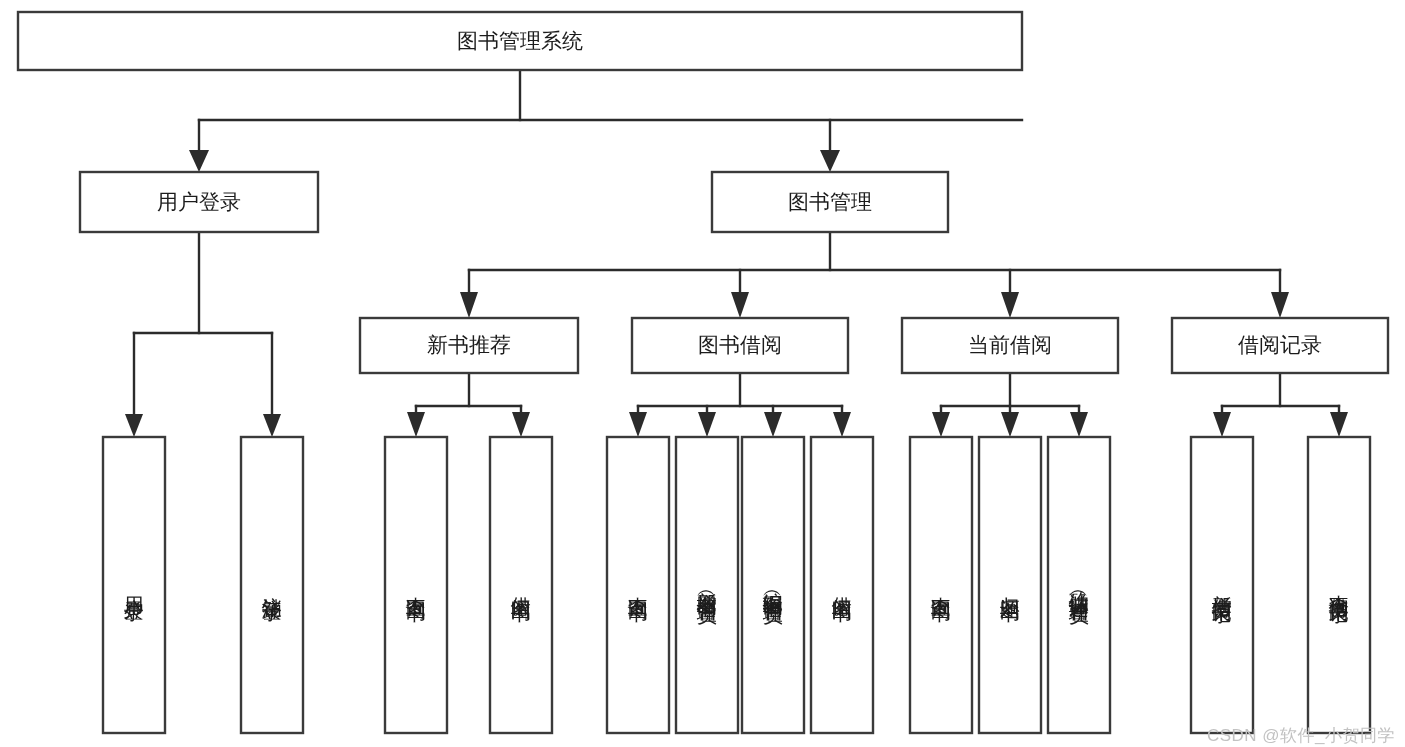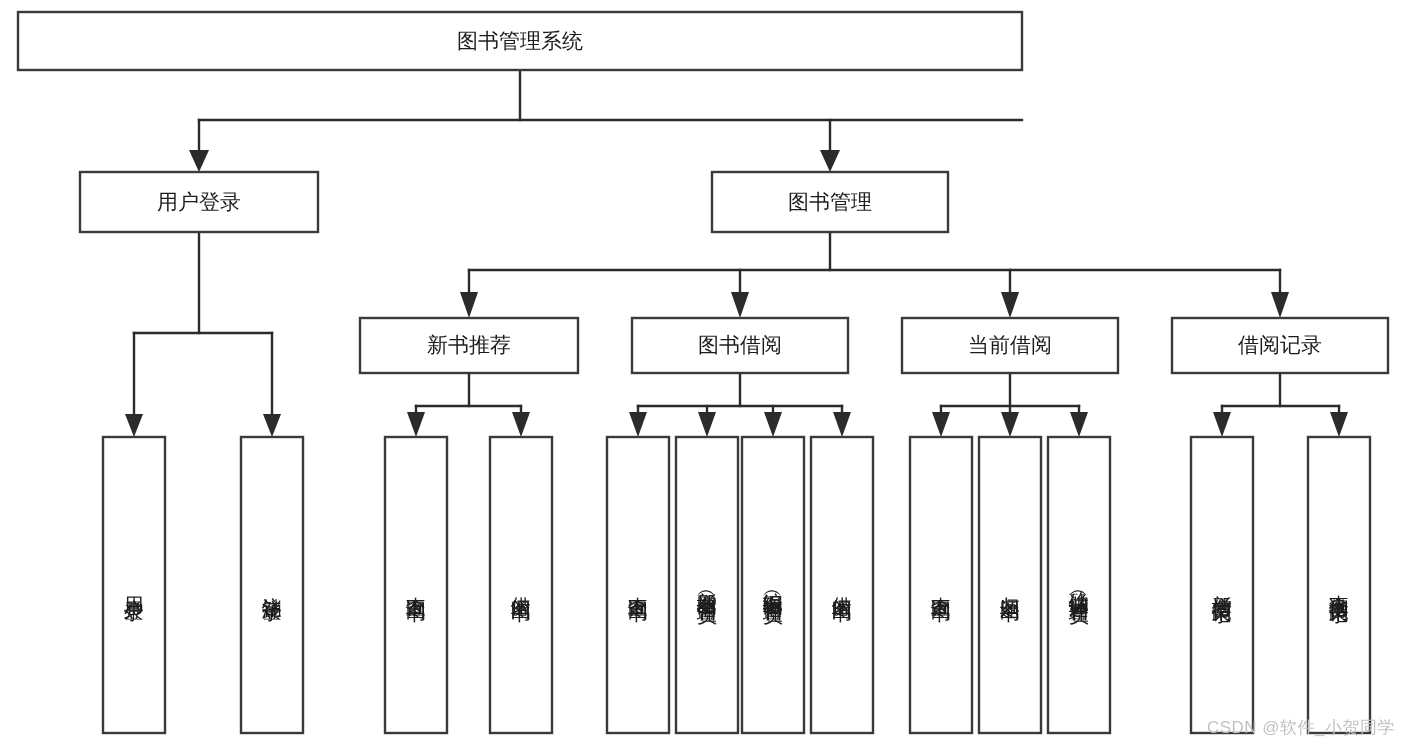--- a/index.html
+++ b/index.html
@@ -60,21 +60,21 @@
     display: flex;
     align-items: center;
     justify-content: center;
     text-align: center;
     white-space: pre-wrap;
     pointer-events: none;
   }
   .watermark {
     position: absolute;
     right: 10px;
-    bottom: 8px;
+    bottom: 0;
     font-family: "Liberation Sans", "DejaVu Sans", sans-serif;
     font-size: 17px;
     color: #c2c2c2;
     letter-spacing: 0.5px;
     white-space: nowrap;
     margin-top: 32px;
   }
 </style>
 </head>
 <body>

